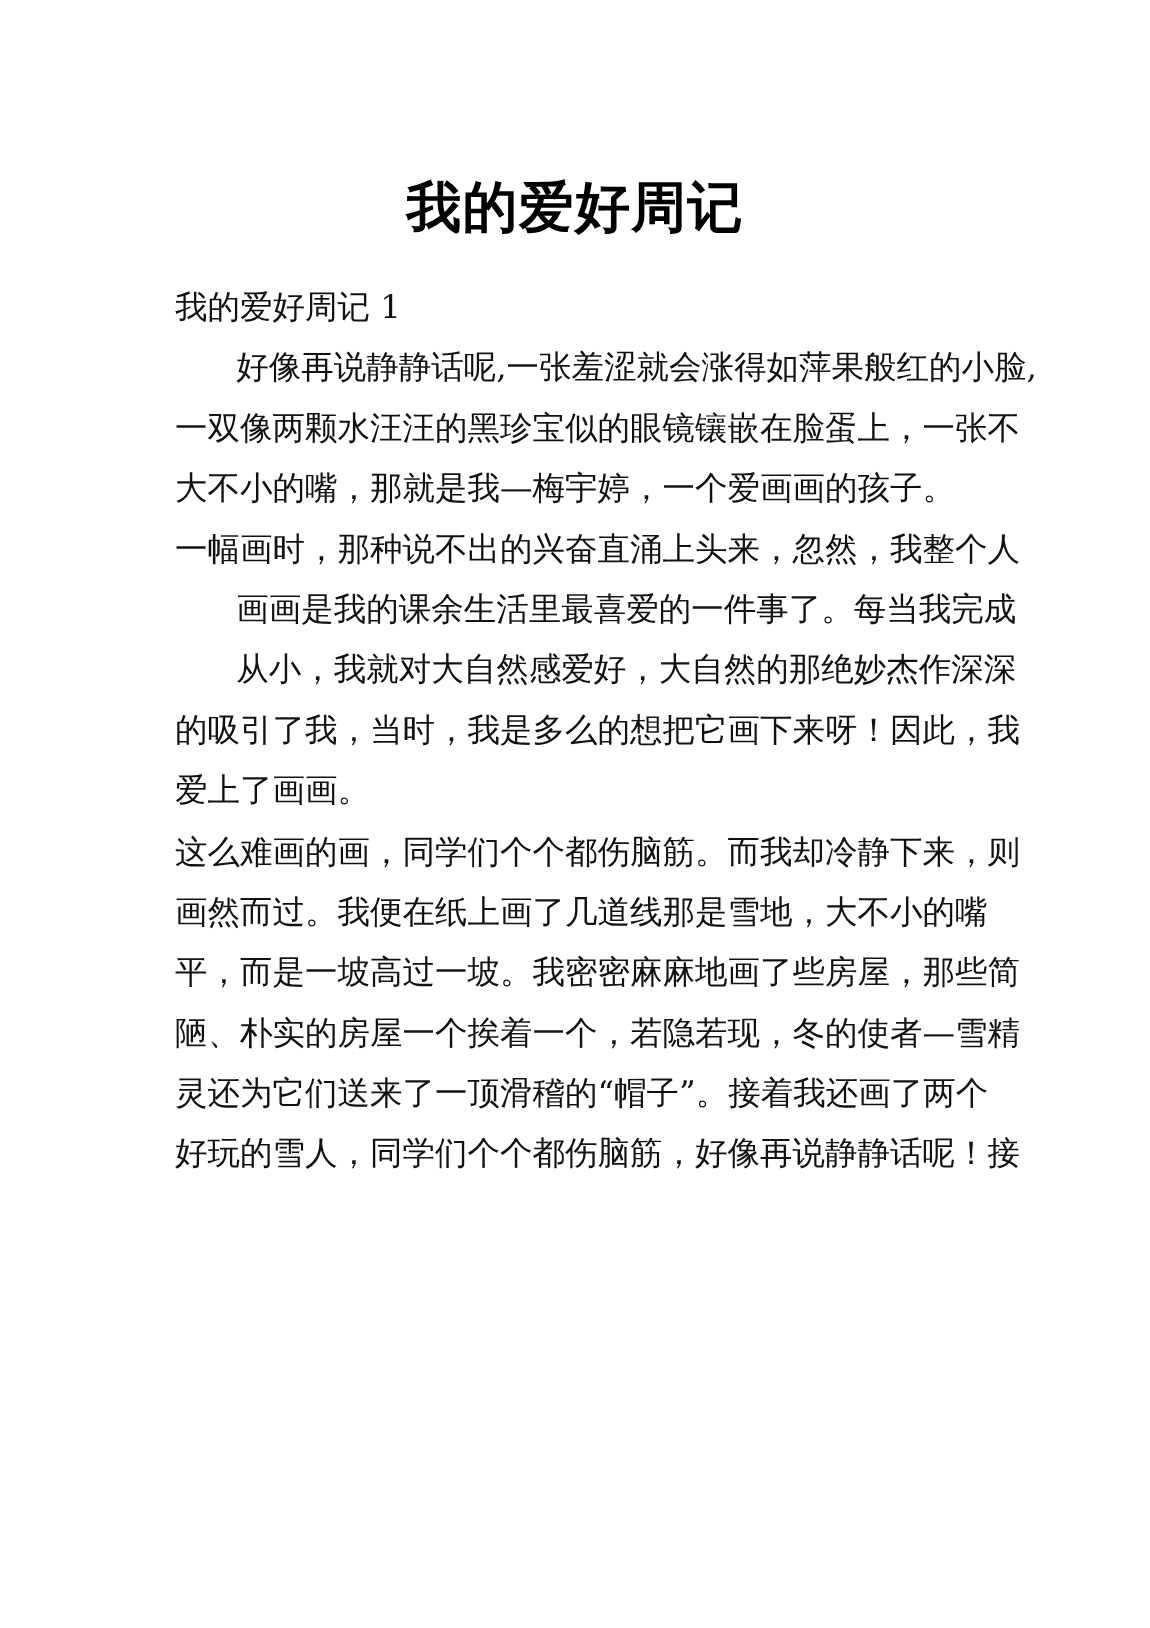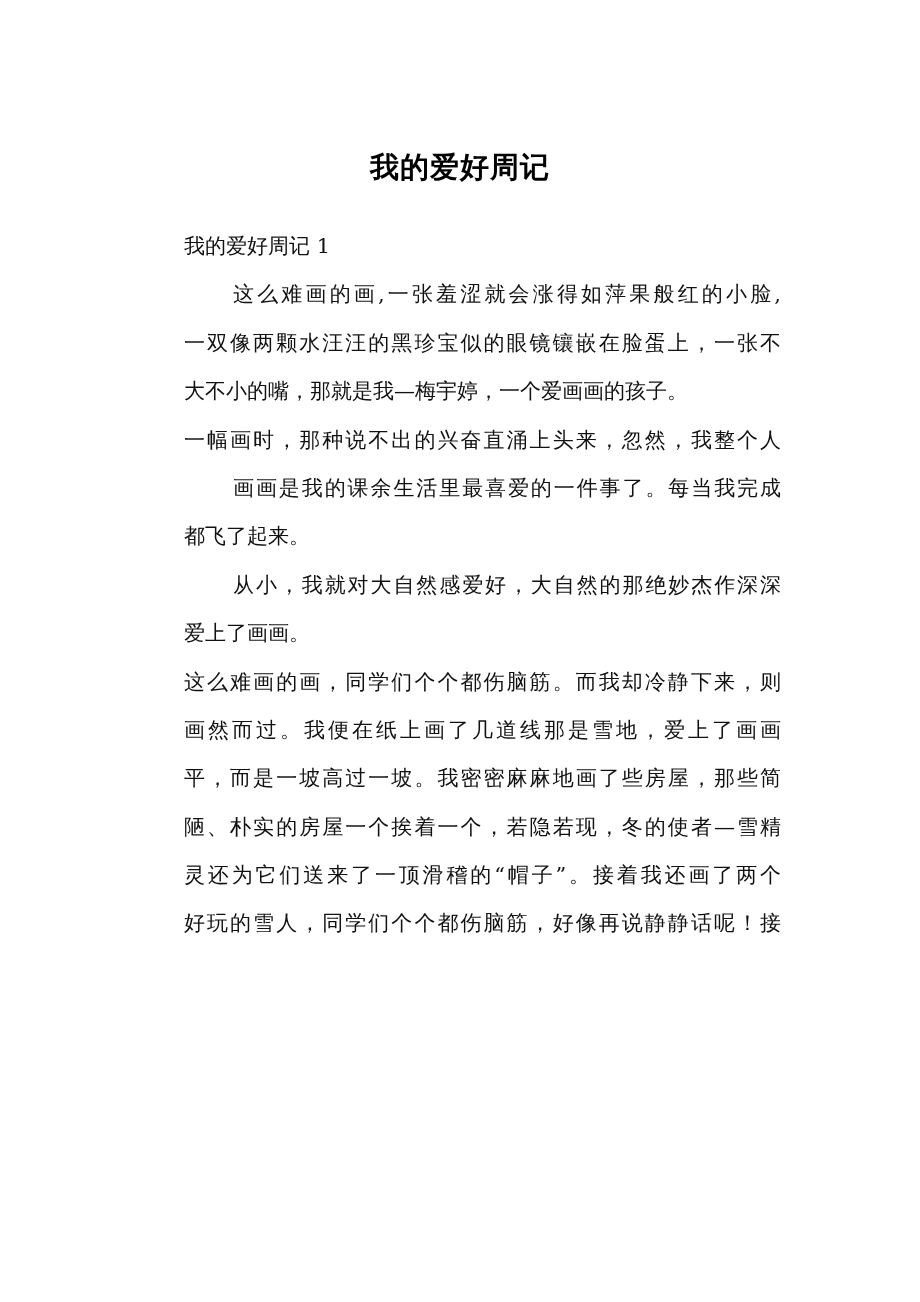--- a/index.html
+++ b/index.html
@@ -20,81 +20,80 @@
       left: 0; top: 0;
       width: 920px;
       height: 1302px;
     }
     .doc-title {
       position: absolute;
       left: 0;
       width: 920px;
       top: 145px;
       text-align: center;
-      font-size: 29px;
+      font-size: 44px;
       font-weight: bold;
       letter-spacing: 1px;
       line-height: 44px;
       color: #000;
     }
     .body-text {
       position: absolute;
       left: 140px;
       width: 641px;
       top: 226px;
     }
     .line {
       display: block;
       height: 48.4px;
       line-height: 40px;
-      font-size: 21px;
+      font-size: 26px;
       white-space: nowrap;
       text-align: justify;
       text-align-last: justify;
       color: #111;
-      margin-left: 44px;
     }
     .line.last, .line.heading {
       text-align-last: left;
     }
     .line.indent {
       padding-left: 49px;
     }
   </style>
 </head>
 <body>
 
 <div class="page">
 
   <div class="doc-title">我的爱好周记</div>
 
   <div class="body-text">
 
     <div class="line heading">我的爱好周记 1</div>
 
     <div>
-      <div class="line indent">这么难画的画,一张羞涩就会涨得如萍果般红的小脸,</div>
+      <div class="line indent">好像再说静静话呢,一张羞涩就会涨得如萍果般红的小脸,</div>
       <div class="line">一双像两颗水汪汪的黑珍宝似的眼镜镶嵌在脸蛋上，一张不</div>
       <div class="line last">大不小的嘴，那就是我—梅宇婷，一个爱画画的孩子。</div>
     </div>
 
     <div>
       <div class="line">一幅画时，那种说不出的兴奋直涌上头来，忽然，我整个人</div>
       <div class="line indent">画画是我的课余生活里最喜爱的一件事了。每当我完成</div>
-      <div class="line last">都飞了起来。</div>
     </div>
 
     <div>
       <div class="line indent">从小，我就对大自然感爱好，大自然的那绝妙杰作深深</div>
+      <div class="line">的吸引了我，当时，我是多么的想把它画下来呀！因此，我</div>
       <div class="line last">爱上了画画。</div>
     </div>
 
     <div>
       <div class="line">这么难画的画，同学们个个都伤脑筋。而我却冷静下来，则</div>
-      <div class="line">画然而过。我便在纸上画了几道线那是雪地，爱上了画画</div>
+      <div class="line">画然而过。我便在纸上画了几道线那是雪地，大不小的嘴</div>
       <div class="line">平，而是一坡高过一坡。我密密麻麻地画了些房屋，那些简</div>
       <div class="line">陋、朴实的房屋一个挨着一个，若隐若现，冬的使者—雪精</div>
       <div class="line">灵还为它们送来了一顶滑稽的“帽子”。接着我还画了两个</div>
       <div class="line">好玩的雪人，同学们个个都伤脑筋，好像再说静静话呢！接</div>
     </div>
 
   </div>
 </div>
 
 </body></html>

